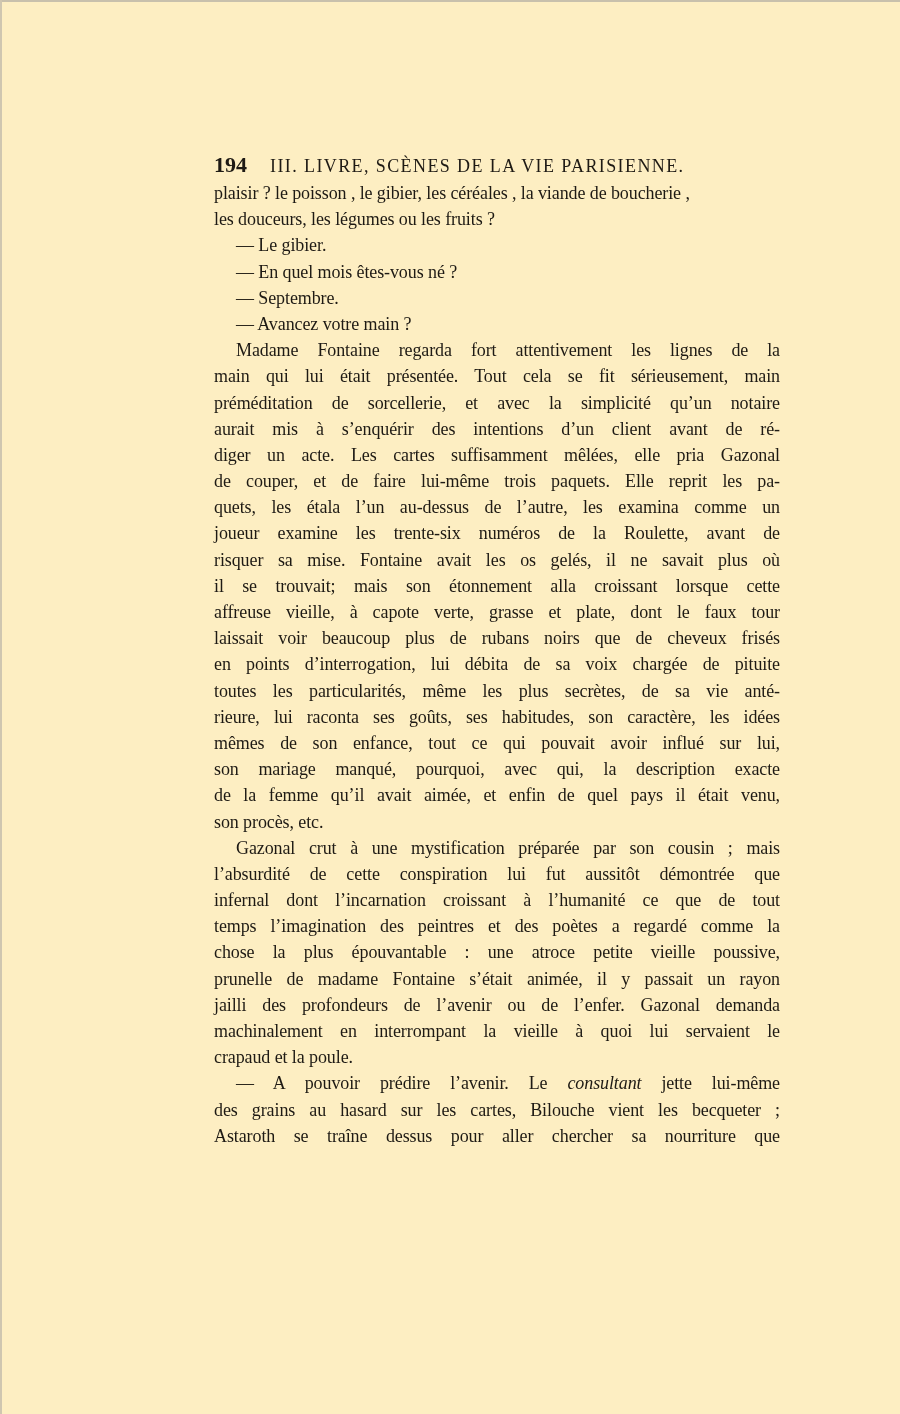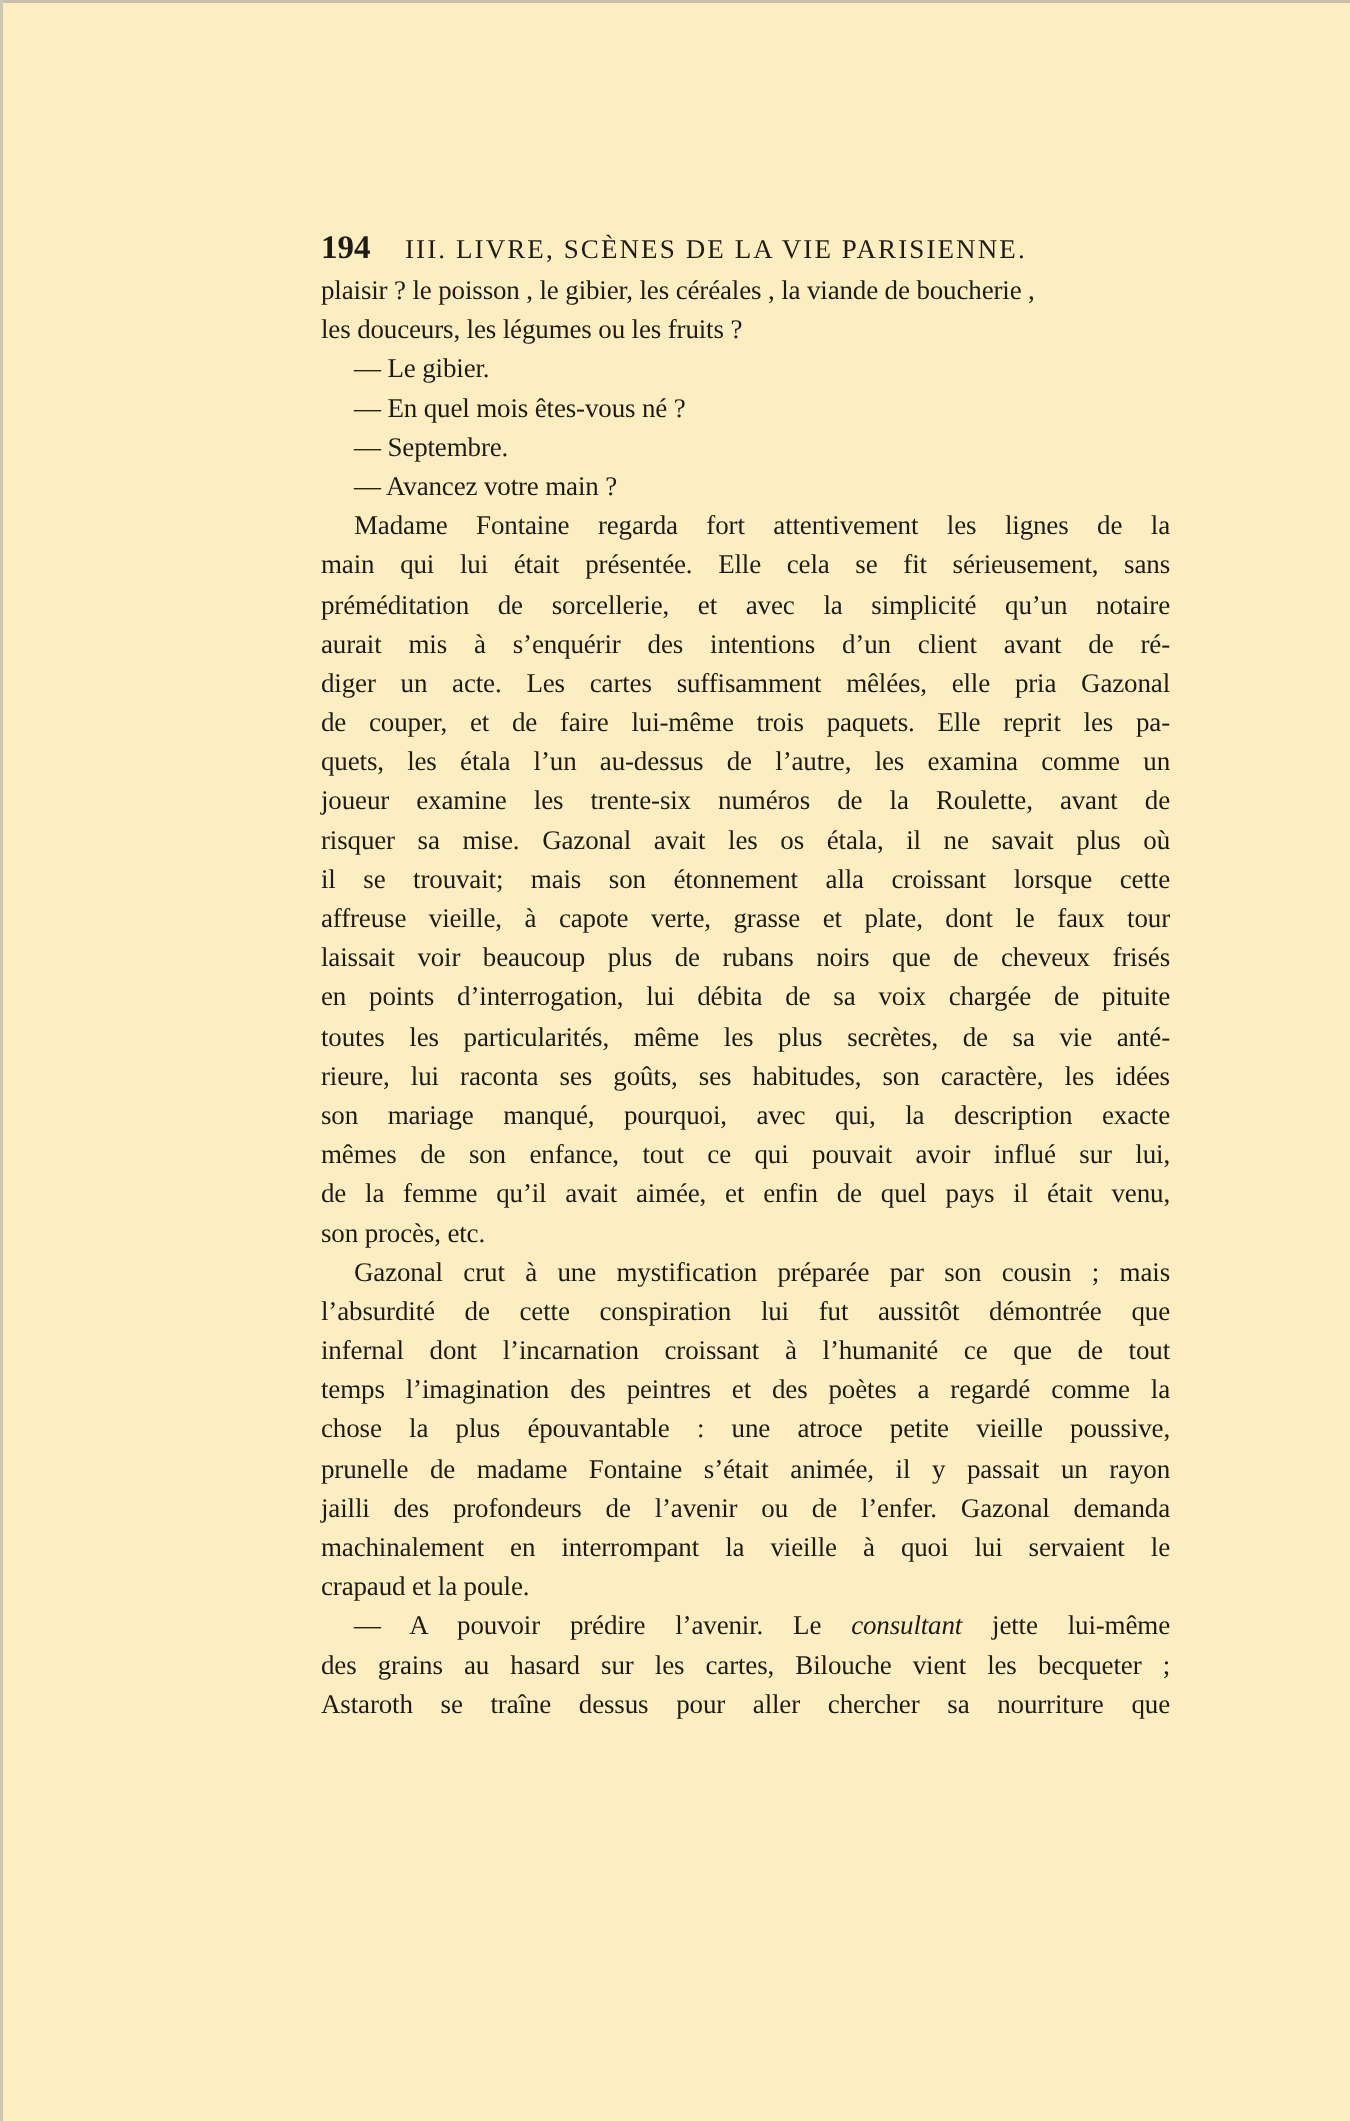--- a/index.html
+++ b/index.html
@@ -49,36 +49,36 @@
 </div>
 
 <div class="text-block">
   <div class="line last">plaisir ? le poisson , le gibier, les céréales , la viande de boucherie ,</div>
   <div class="line last">les douceurs, les légumes ou les fruits ?</div>
   <div class="line dialog">— Le gibier.</div>
   <div class="line dialog">— En quel mois êtes-vous né ?</div>
   <div class="line dialog">— Septembre.</div>
   <div class="line dialog">— Avancez votre main ?</div>
   <div class="line indent">Madame Fontaine regarda fort attentivement les lignes de la</div>
-  <div class="line">main qui lui était présentée. Elle cela se fit sérieusement, sans</div>
+  <div class="line">main qui lui était présentée. Tout cela se fit sérieusement, main</div>
   <div class="line">préméditation de sorcellerie, et avec la simplicité qu’un notaire</div>
   <div class="line">aurait mis à s’enquérir des intentions d’un client avant de ré-</div>
   <div class="line">diger un acte. Les cartes suffisamment mêlées, elle pria Gazonal</div>
   <div class="line">de couper, et de faire lui-même trois paquets. Elle reprit les pa-</div>
   <div class="line">quets, les étala l’un au-dessus de l’autre, les examina comme un</div>
   <div class="line">joueur examine les trente-six numéros de la Roulette, avant de</div>
-  <div class="line">risquer sa mise. Gazonal avait les os étala, il ne savait plus où</div>
+  <div class="line">risquer sa mise. Fontaine avait les os gelés, il ne savait plus où</div>
   <div class="line">il se trouvait; mais son étonnement alla croissant lorsque cette</div>
   <div class="line">affreuse vieille, à capote verte, grasse et plate, dont le faux tour</div>
   <div class="line">laissait voir beaucoup plus de rubans noirs que de cheveux frisés</div>
   <div class="line">en points d’interrogation, lui débita de sa voix chargée de pituite</div>
   <div class="line">toutes les particularités, même les plus secrètes, de sa vie anté-</div>
   <div class="line">rieure, lui raconta ses goûts, ses habitudes, son caractère, les idées</div>
+  <div class="line">mêmes de son enfance, tout ce qui pouvait avoir influé sur lui,</div>
   <div class="line">son mariage manqué, pourquoi, avec qui, la description exacte</div>
-  <div class="line">mêmes de son enfance, tout ce qui pouvait avoir influé sur lui,</div>
   <div class="line">de la femme qu’il avait aimée, et enfin de quel pays il était venu,</div>
   <div class="line last">son procès, etc.</div>
   <div class="line indent">Gazonal crut à une mystification préparée par son cousin ; mais</div>
   <div class="line">l’absurdité de cette conspiration lui fut aussitôt démontrée que</div>
   <div class="line">infernal dont l’incarnation croissant à l’humanité ce que de tout</div>
   <div class="line">temps l’imagination des peintres et des poètes a regardé comme la</div>
   <div class="line">chose la plus épouvantable : une atroce petite vieille poussive,</div>
   <div class="line">prunelle de madame Fontaine s’était animée, il y passait un rayon</div>
   <div class="line">jailli des profondeurs de l’avenir ou de l’enfer. Gazonal demanda</div>
   <div class="line">machinalement en interrompant la vieille à quoi lui servaient le</div>

